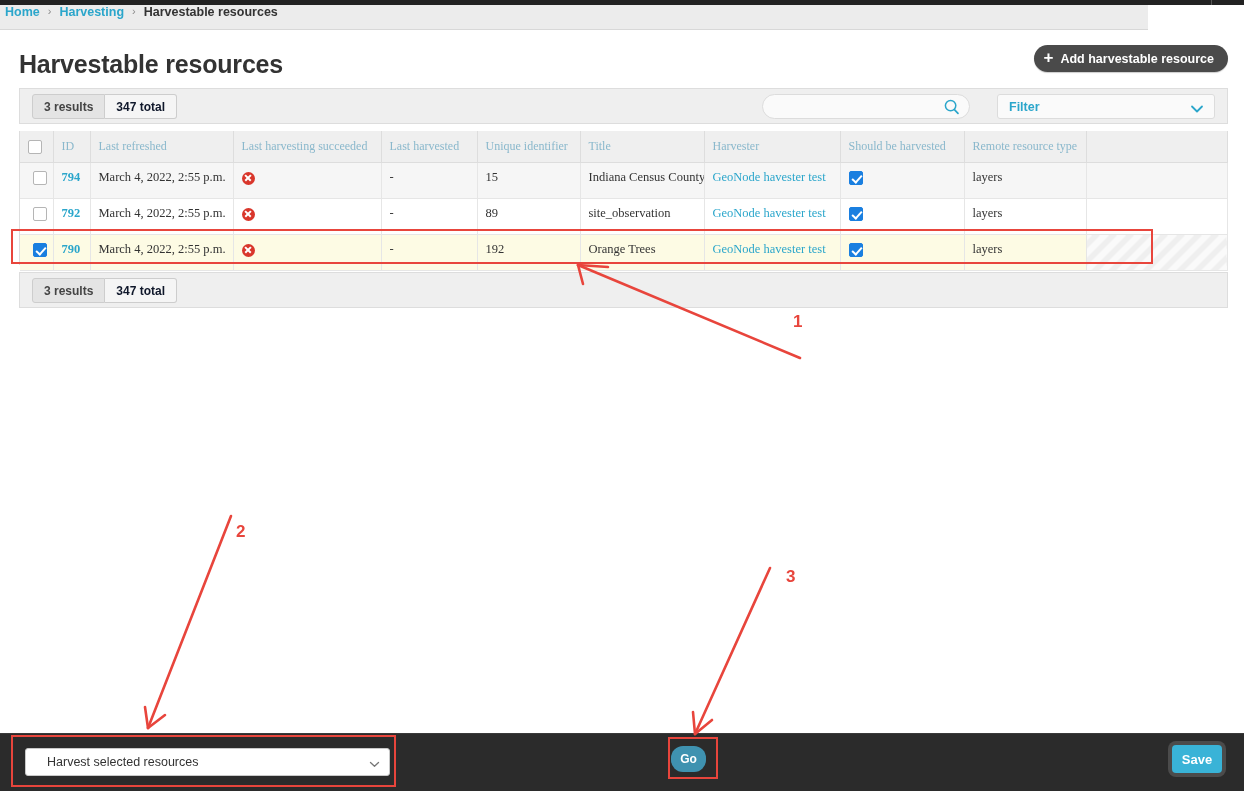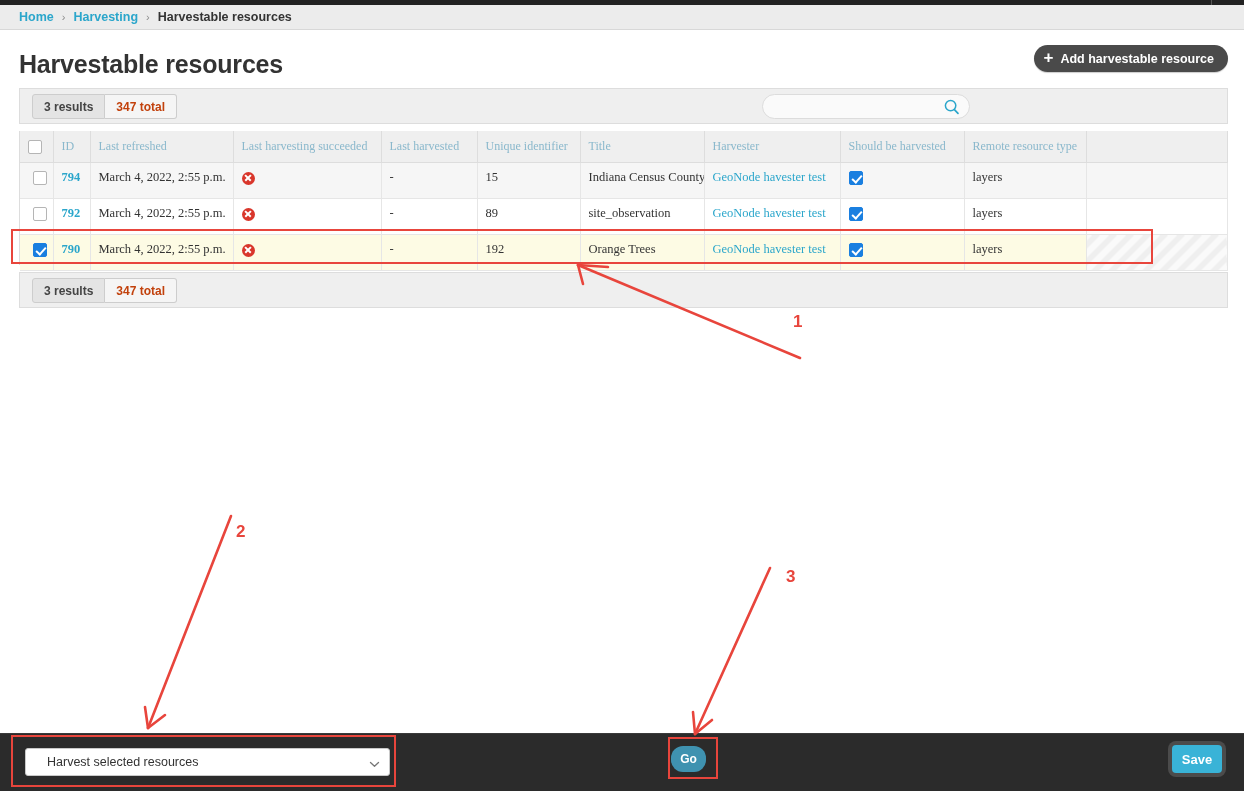--- a/index.html
+++ b/index.html
@@ -14,25 +14,25 @@
 
   
   .topstrip {
     position:absolute; left:0; top:0; width:1244px; height:5px;
     background:#222;
   }
   .topstrip .seam { position:absolute; top:0; width:1px; height:5px; background:#555; }
 
   
   .breadcrumb-bar {
-    position:absolute; left:0; top:5px; width:1244px; height:25px;
+    position:absolute; left:0; top:5px; width:1148px; height:25px;
     background:#ececec;
     border-bottom:1px solid #d8d8d8;
-    display:flex; align-items:center;
-    padding-left:19px;
+    display:flex; 
+    padding-left:5px;
     font-size:12.5px;
   }
   .bc-link { color:#2ba6cb; text-decoration:none; font-weight:bold; }
   .bc-sep { color:#8c8c8c; margin:0 8px; font-size:11px; }
   .bc-cur { color:#333; font-weight:bold; }
 
   
   .page-title {
     position:absolute; left:19px; top:50px;
     font-size:25px; font-weight:bold; color:#333;
@@ -156,21 +156,21 @@
     background:#efefef; border:1px solid #ddd;
   }
   .pill-group { position:absolute; left:12px; top:5px; display:flex; }
   .pill {
     height:25px; padding:0 11px; display:flex; align-items:center;
     border:1px solid #cdcdcd; background:#e4e4e4;
     font-size:12px; font-weight:bold; color:#444;
     border-radius:3px 0 0 3px;
   }
   .pill.alt {
-    background:#f5f5f5; color:#c2410c; border-left:none;
+    background:#f5f5f5; color:#0f172a; border-left:none;
     border-radius:0 3px 3px 0;
   }
   
   .pill-group.top { left:12px; top:5px; }
 
   
   .dark-bar {
     position:absolute; left:0; bottom:0; width:1244px; height:58px;
     background:#2b2b2b;
     border-top:1px solid #3a3a3a;
@@ -248,20 +248,28 @@
     <div class="search-wrap">
       <input class="search-input" type="text" placeholder="" style="">
       <span class="search-icon">
         <svg width="16" height="16" viewBox="0 0 16 16">
           <circle cx="6.6" cy="6.6" r="5.2" fill="none" stroke="#2ba6cb" stroke-width="1.5"></circle>
           <line x1="10.4" y1="10.6" x2="14" y2="14.4" stroke="#2ba6cb" stroke-width="1.7" stroke-linecap="round"></line>
         </svg>
       </span>
     </div>
 
+    <div class="filter-wrap">
+      <span class="filter-label">Filter</span>
+      <span class="chev">
+        <svg width="14" height="12" viewBox="0 0 14 12">
+          <polyline points="2,3.5 7,8.5 12,3.5" fill="none" stroke="#2ba6cb" stroke-width="1.8" stroke-linecap="round" stroke-linejoin="round"></polyline>
+        </svg>
+      </span>
+    </div>
   </div>
 
   <div class="table-wrap">
     <table class="grid">
       <colgroup>
         <col style="width:33px">
           <col style="width:37px">
           <col style="width:143px">
         <col style="width:148px">
           <col style="width:96px">

